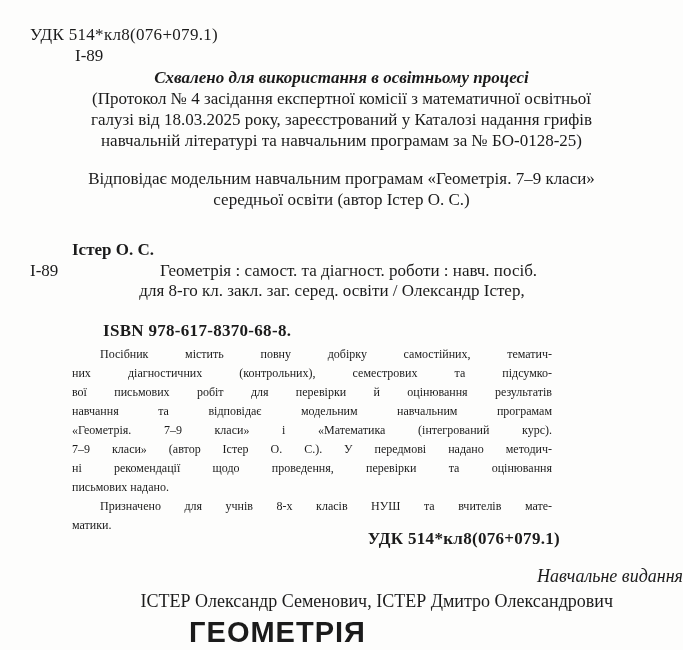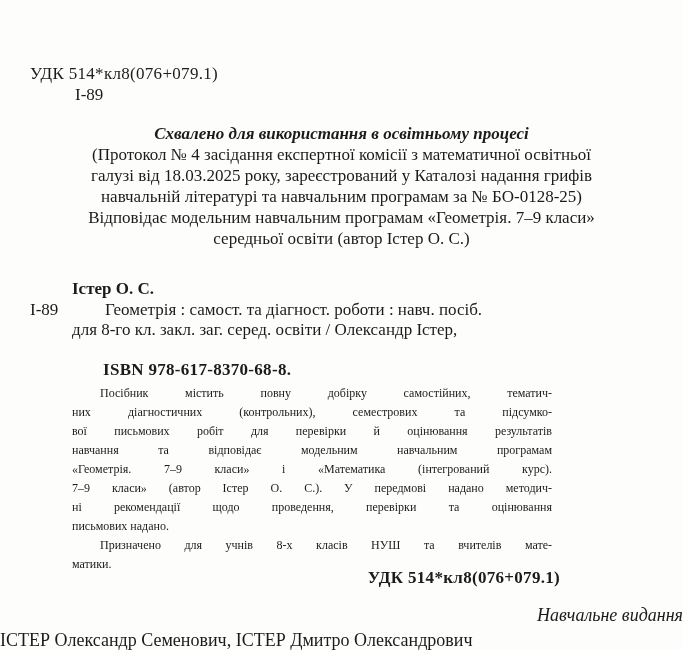--- a/index.html
+++ b/index.html
@@ -8,53 +8,53 @@
     background: #fdfdfc;
     overflow: hidden;
   }
   .page {
     position: relative;
     width: 683px; height: 650px;
     font-family: "Liberation Serif", serif;
     color: #1b1b1b;
     font-size: 17px;
   }
-  .abs { position: absolute; margin-top: 39px; }
+  .abs { position: absolute; }
 
   .udc-top    { left: 30px; top: 25px; letter-spacing: .3px; }
   .code-top   { left: 75px; top: 46px; }
 
-  .approval   { left: 0; top: 84px; width: 683px; text-align: center; line-height: 21px; }
+  .approval   { left: 0; top: 67px; width: 683px; text-align: center; line-height: 21px; }
   .approval .title { font-style: italic; font-weight: bold; }
 
   .conformity { left: 0; top: 168px; width: 683px; text-align: center; line-height: 21px; }
 
   .card-author { left: 72px; top: 240px; font-weight: bold; }
   .card-code   { left: 30px; top: 261px; }
-  .card-body   { left: 72px; top: 261px; width: 520px; line-height: 20px; }
+  .card-body   { left: 72px; top: 261px; width: 520px; line-height: 20px; text-align: center; }
   .card-body .first { margin-left: 33px; }
 
   .isbn { left: 103px; top: 321px; font-weight: bold; letter-spacing: .3px; }
 
   .annotation {
     left: 72px; top: 345px; width: 480px;
     font-size: 12px; line-height: 19px;
   }
   .annotation .line { text-align: justify; text-align-last: justify; }
   .annotation .line.last { text-align-last: left; }
   .annotation .line.indent { text-indent: 28px; }
 
   .udc-bottom { right: 123px; top: 529px; font-weight: bold; letter-spacing: .3px; }
 
   .edition-type { left: 0; top: 566px; width: 683px; text-align: right;
                   font-style: italic; font-size: 18px; }
-  .authors-full { left: 0; top: 591px; width: 613px; text-align: left; font-size: 18px; }
+  .authors-full { left: 0; top: 591px; width: 613px; text-align: right; font-size: 18px; }
   .book-title   { left: 0; top: 616px; width: 555px; text-align: center;
                   font-family: "Liberation Sans", sans-serif;
-                  font-weight: bold; font-size: 29px; letter-spacing: 1px; font-style: italic; }
+                  font-weight: bold; font-size: 29px; letter-spacing: 1px; }
 </style>
 </head>
 <body style="background: rgb(253, 253, 252);">
 
 <div class="page" style="color: rgb(27, 27, 27);">
 
   <div class="abs udc-top">УДК 514*кл8(076+079.1)</div>
   <div class="abs code-top">І-89</div>
 
   <div class="abs approval">

